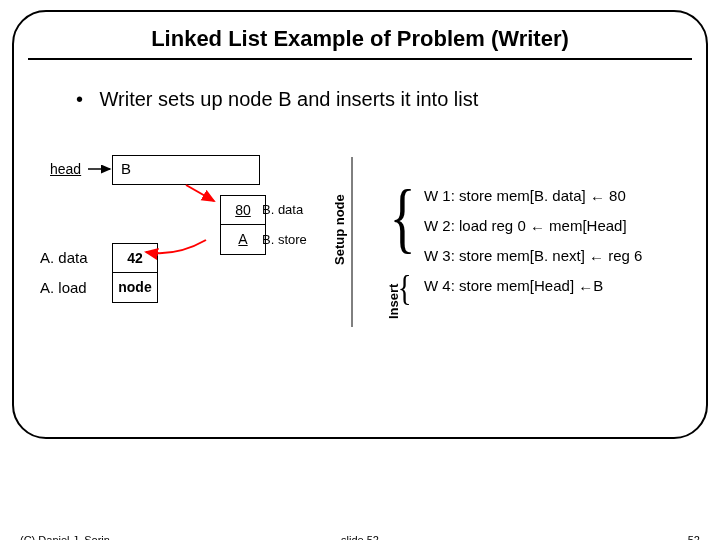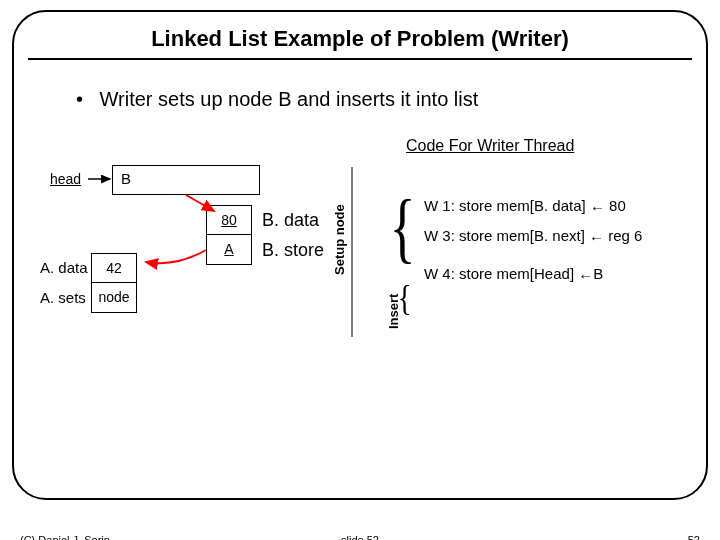--- a/index.html
+++ b/index.html
@@ -9,38 +9,38 @@
     height: 540px;
     font-family: Arial, sans-serif;
     background: #fff;
     position: relative;
   }
   .slide-frame {
     position: absolute;
     left: 12px;
     top: 10px;
     width: 696px;
-    height: 490px;
+    height: 429px;
     border: 2px solid #000;
     border-radius: 34px;
     padding: 14px 22px;
   }
   .title {
     font-size: 22px;
     font-weight: bold;
     text-align: center;
     padding-bottom: 6px;
   }
   .hr {
     border-bottom: 2px solid #000;
     margin: 0 -8px 28px -8px;
   }
   .bullet-row {
     font-size: 20px;
-    margin: 0 0 26px 40px;
+    margin: 0 0 16px 40px;
   }
   .bullet-dot {
     display: inline-block;
     width: 18px;
     color: #000;
   }
   .content {
     position: relative;
     height: 300px;
   }
@@ -64,26 +64,27 @@
     top: 28px;
     width: 148px;
     height: 30px;
     border: 1px solid #000;
     background: #fff;
     font-size: 15px;
     padding: 4px 8px;
   }
   .node-a {
     position: absolute;
-    left: 55px;
+    left: 76px;
     top: 116px;
+    font-weight: bold;
   }
   .node-b {
     position: absolute;
-    left: 170px;
+    left: 184px;
     top: 68px;
     text-decoration: underline;
   }
   .node-cell {
     width: 46px;
     height: 30px;
     border: 1px solid #000;
     background: #fff;
     font-size: 14px;
     text-align: center;
@@ -94,21 +95,21 @@
     position: absolute;
     left: 4px;
     top: 116px;
     font-size: 15px;
     line-height: 30px;
   }
   .b-labels {
     position: absolute;
     left: 226px;
     top: 68px;
-    font-size: 18px;
+    font-size: 13px;
     line-height: 30px;
   }
   .brace {
     position: absolute;
     left: 348px;
     top: 52px;
     font-size: 78px;
     font-family: "Times New Roman", serif;
     line-height: 1;
     transform: scaleX(0.7);
@@ -171,29 +172,28 @@
   <div class="title">Linked List Example of Problem (Writer)</div>
   <div class="hr"></div>
 
   <div class="bullet-row">
     <span class="bullet-dot">•</span>
     <span>Writer sets up node B and inserts it into list</span>
   </div>
 
   <div class="content">
 
-    <div class="code-title">Code For Writer Thread</div>
 
     <div class="head-label">head</div>
 
     <div class="b-box">B</div>
 
     <div class="a-labels">
       <div>A. data</div>
-      <div>A. sets</div>
+      <div>A. load</div>
     </div>
 
     <div class="node-a">
       <div class="node-cell">42</div>
       <div class="node-cell">node</div>
     </div>
 
     <div class="node-b">
       <div class="node-cell">80</div>
       <div class="node-cell">A</div>
@@ -205,22 +205,23 @@
     </div>
 
     <div class="setup-label">Setup node</div>
     <div class="brace">{</div>
 
     <div class="insert-label">Insert</div>
     <div class="brace2">{</div>
 
     <div class="code-lines">
       <div>W 1: store mem[B. data] ← 80</div>
+      <div>W 2: load reg 0 ← mem[Head]</div>
       <div>W 3: store mem[B. next] ← reg 6</div>
-      <div style="margin-top:8px">W 4: store mem[Head] ←B</div>
+      <div style="margin-top:0">W 4: store mem[Head] ←B</div>
     </div>
 
     <svg class="arrows">
       <defs>
         <marker id="ah" markerWidth="8" markerHeight="8" refX="6" refY="3" orient="auto">
           <path d="M0,0 L7,3 L0,6 Z" fill="#f00"></path>
         </marker>
         <marker id="ahb" markerWidth="8" markerHeight="8" refX="6" refY="3" orient="auto">
           <path d="M0,0 L7,3 L0,6 Z" fill="#000"></path>
         </marker>

